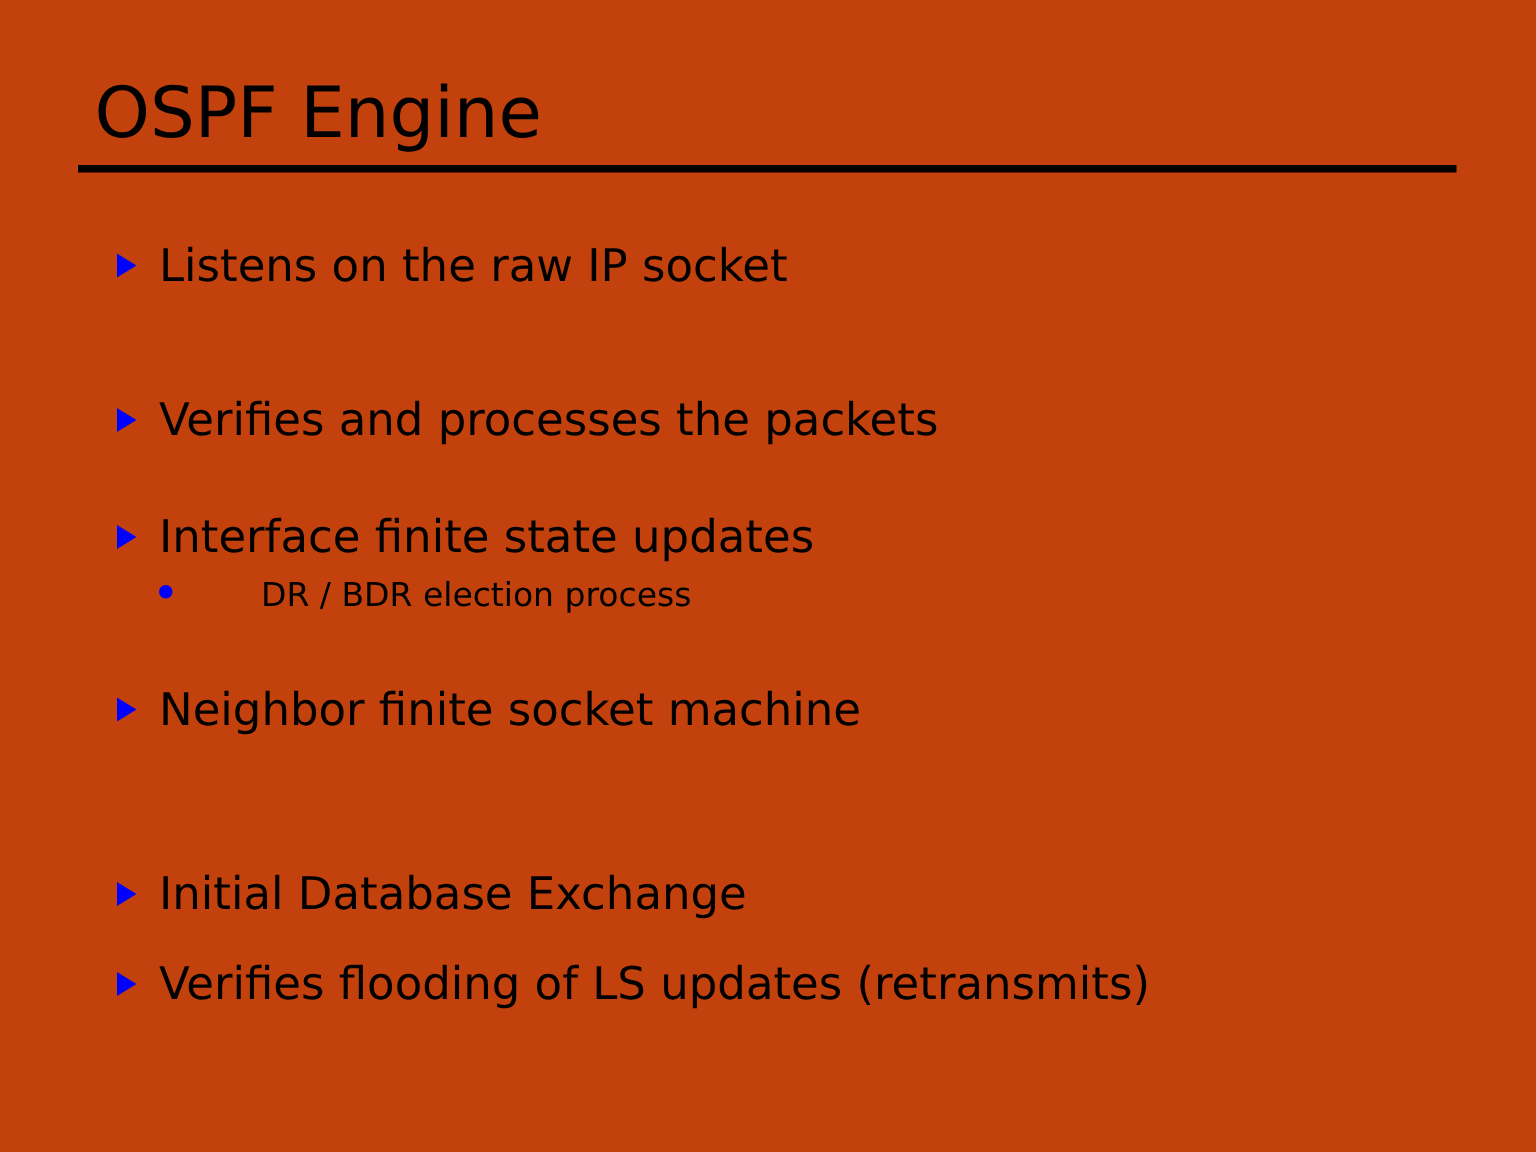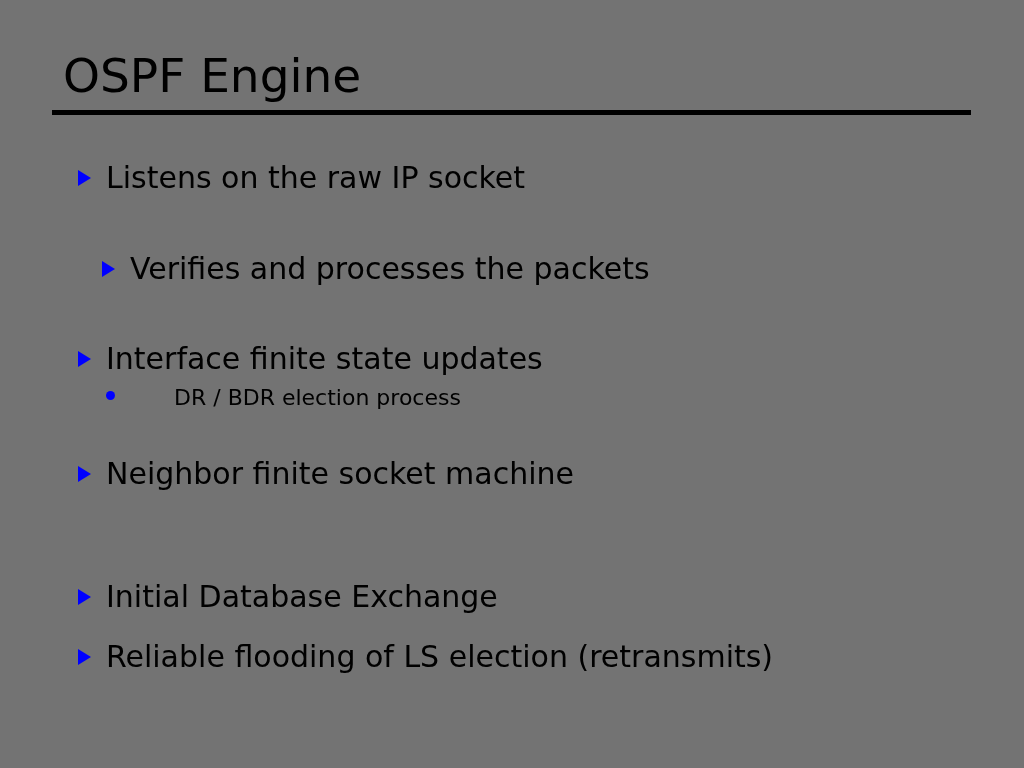--- a/index.html
+++ b/index.html
@@ -15,21 +15,21 @@
     font-family: "DejaVu Sans", "Liberation Sans", sans-serif;
     color: #000000;
     position: relative;
   }
   .slide {
     position: absolute;
     left: 0;
     top: 0;
     width: 1024px;
     height: 768px;
-    background: #737373;
+    background: #c2410c;
   }
 
   
   .title-block {
     position: absolute;
     left: 52px;
     top: 46px;
     width: 920px;
   }
   .slide-title {
@@ -97,21 +97,21 @@
     color: #000000;
   }
   .bullet-text-l2 {
     font-size: 22px;
     line-height: 26px;
     color: #000000;
   }
 
   
   .row-1 { top: 161px; }
-  .row-2 { top: 252px; margin-left: 24px; }
+  .row-2 { top: 264px; }
   .row-3 { top: 342px; }
   .row-3a { top: 385px; gap: 48px; }
   .row-4 { top: 457px; }
   .row-5 { top: 580px; }
   .row-6 { top: 640px; }
 </style>
 </head>
 <body>
 
 <div class="slide">
@@ -148,17 +148,17 @@
       <span class="bullet-text-l1">Neighbor finite socket machine</span>
     </div>
 
     <div class="bullet-row level-1 row-5">
       <span class="marker-tri"></span>
       <span class="bullet-text-l1">Initial Database Exchange</span>
     </div>
 
     <div class="bullet-row level-1 row-6">
       <span class="marker-tri"></span>
-      <span class="bullet-text-l1">Reliable flooding of LS election (retransmits)</span>
+      <span class="bullet-text-l1">Verifies flooding of LS updates (retransmits)</span>
     </div>
 
   </div>
 </div>
 
 </body></html>

